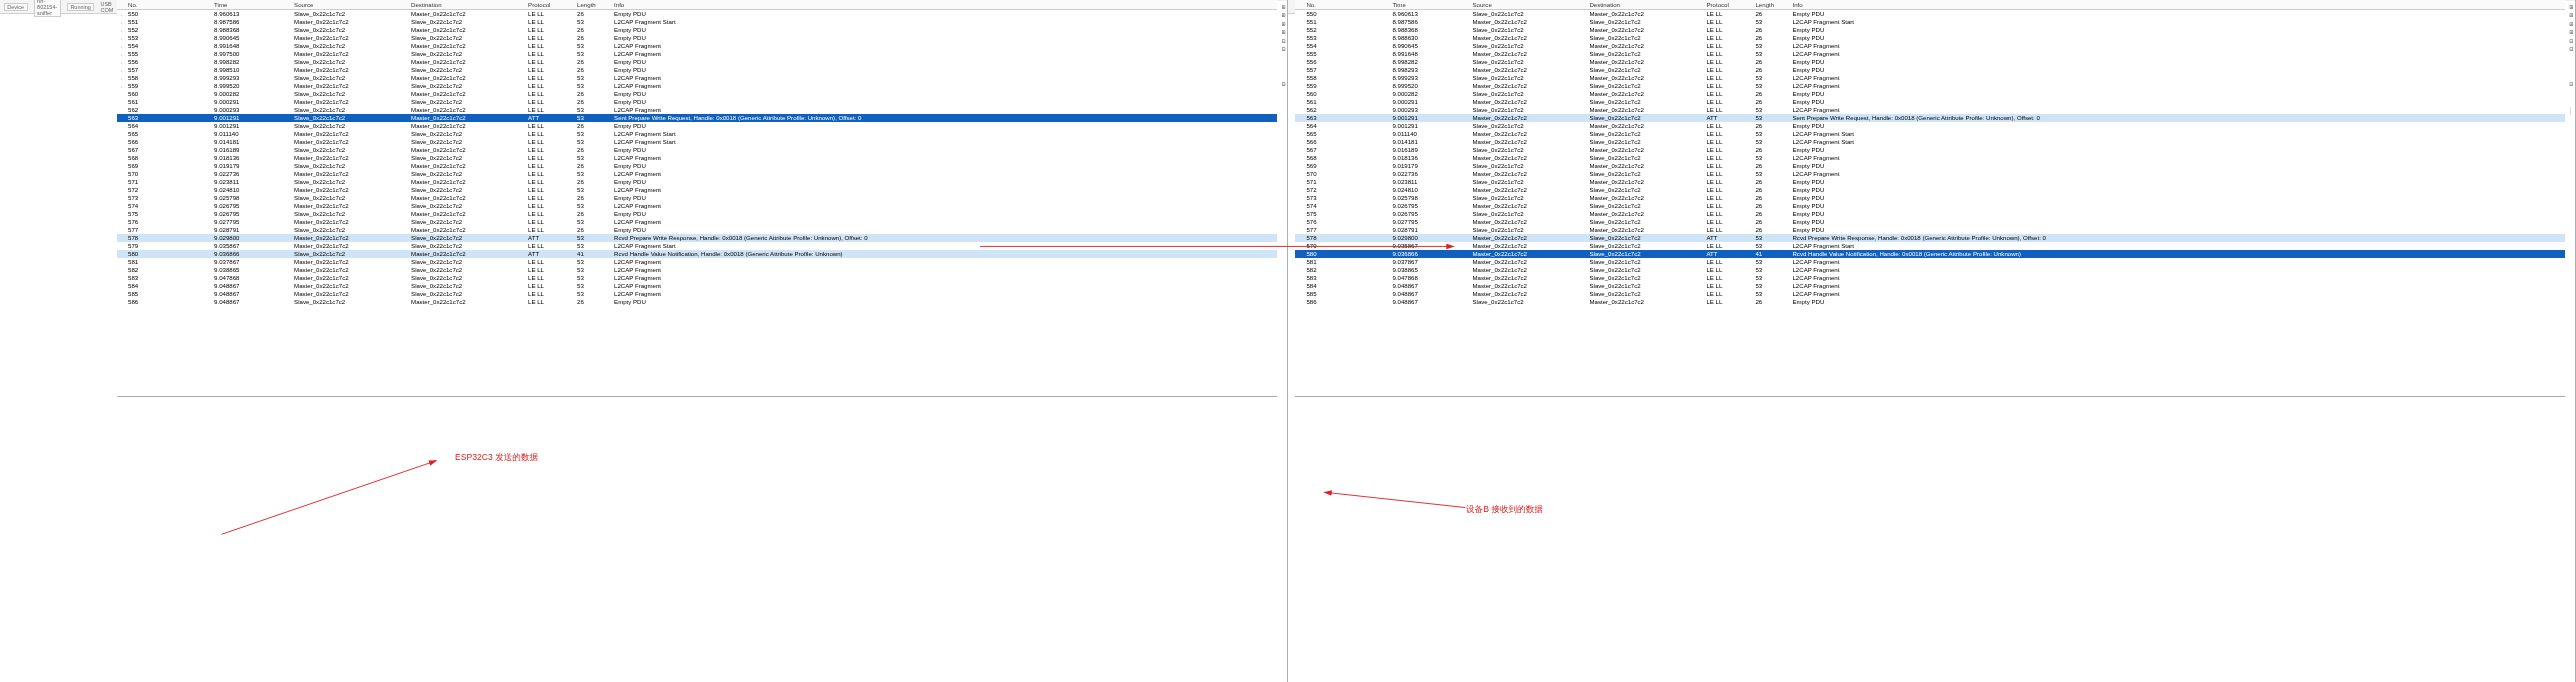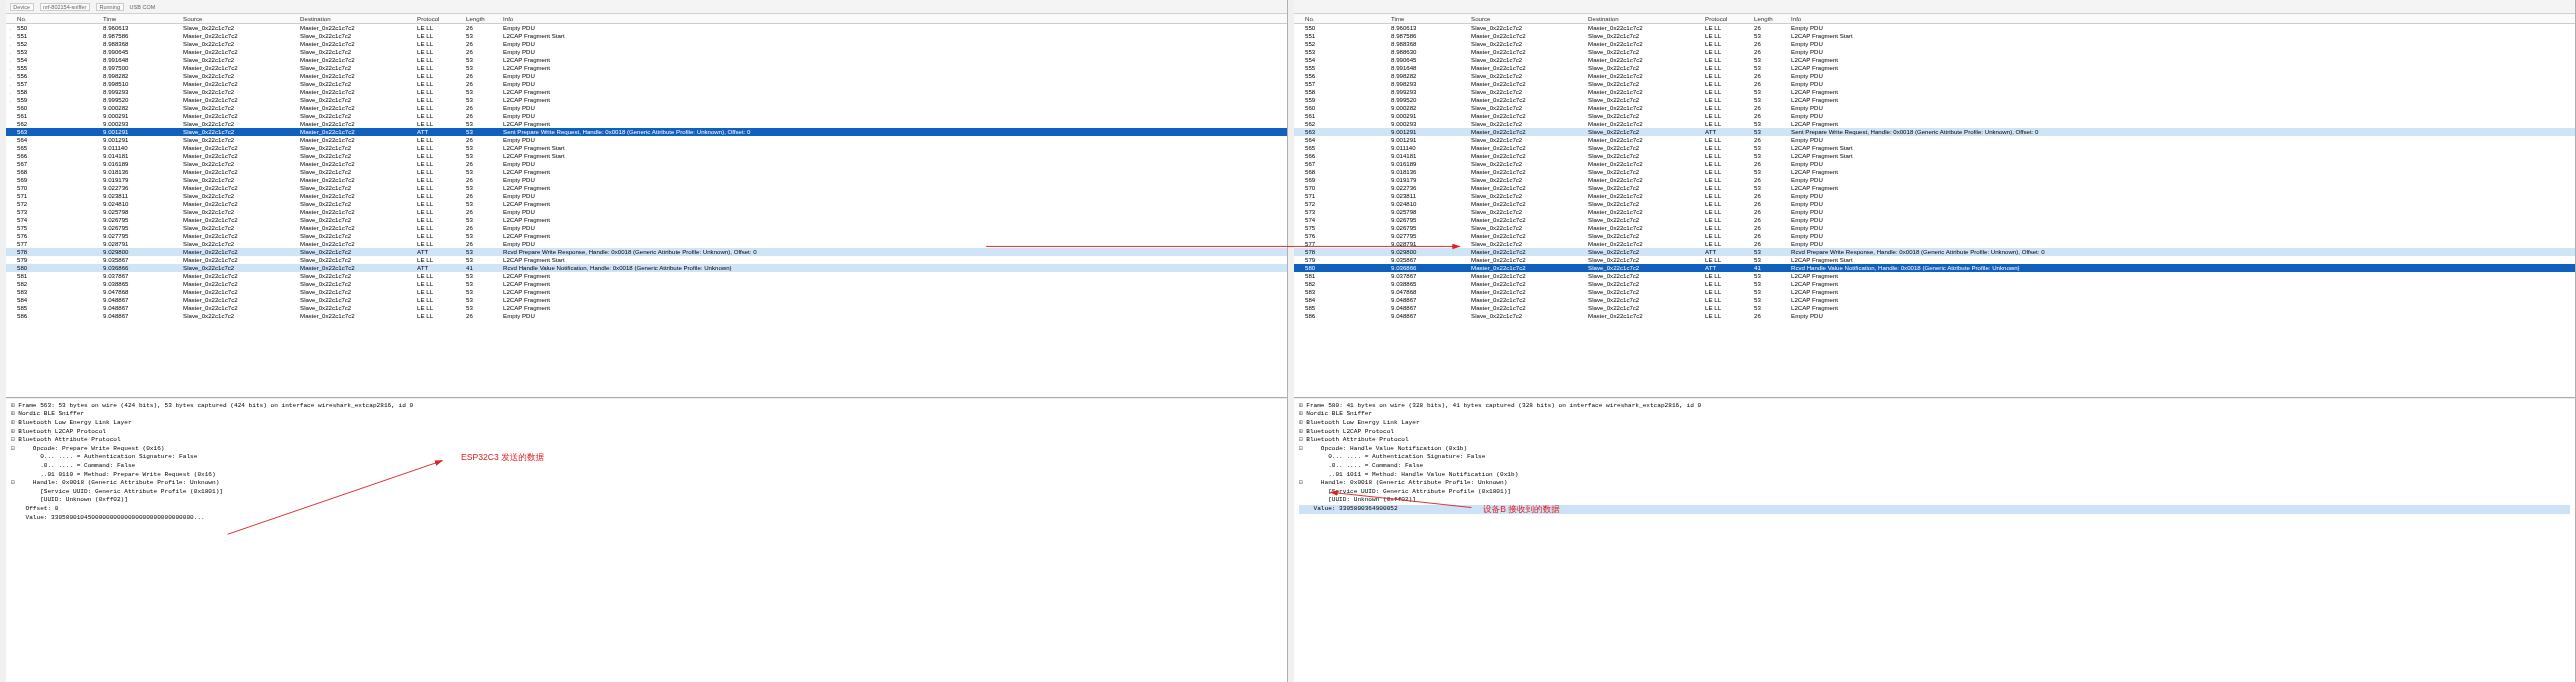--- a/index.html
+++ b/index.html
@@ -11,25 +11,24 @@
     color: #000;
   }
   .wrap {
     display: flex;
     width: 2576px;
     height: 682px;
   }
   .pane {
     flex: 1;
     display: flex;
-    flex-direction: column;
+    flex-direction: row;
     border-right: 1.2px solid #b0b0b0;
     background: #fff;
     position: relative;
-    margin-left: 6px;
   }
   .toolbar {
     height: 11px;
     background: #f4f4f4;
     border-bottom: 0.6px solid #d0d0d0;
     font-size: 5.5px;
     color: #666;
     padding: 1.2px 3.7px;
     display: flex;
     gap: 6.1px;
@@ -978,17 +977,17 @@
       <line x1="10" y1="20" x2="780" y2="20" stroke="#e02020" stroke-width="1.5" marker-end="url(#ah2)"></line>
     </svg>
     <svg class="arrow-svg" style="left:18.4px; top:486px;" width="184" height="37" viewBox="0 0 300 60">
       <defs>
           <marker id="ah3" markerWidth="10" markerHeight="10" refX="8" refY="3" orient="auto">
         <path d="M0,0 L0,6 L9,3 z" fill="#e02020"></path>
           </marker>
         </defs>
       <line x1="260" y1="35" x2="30" y2="10" stroke="#e02020" stroke-width="1.5" marker-end="url(#ah3)"></line>
     </svg>
-    <div class="annot" style="left:189px; top:504px;">设备B  接收到的数据</div>
+    <div class="annot" style="left:178px; top:504px;">设备B  接收到的数据</div>
   </div>
 
 </div>
 
 
 </body></html>

